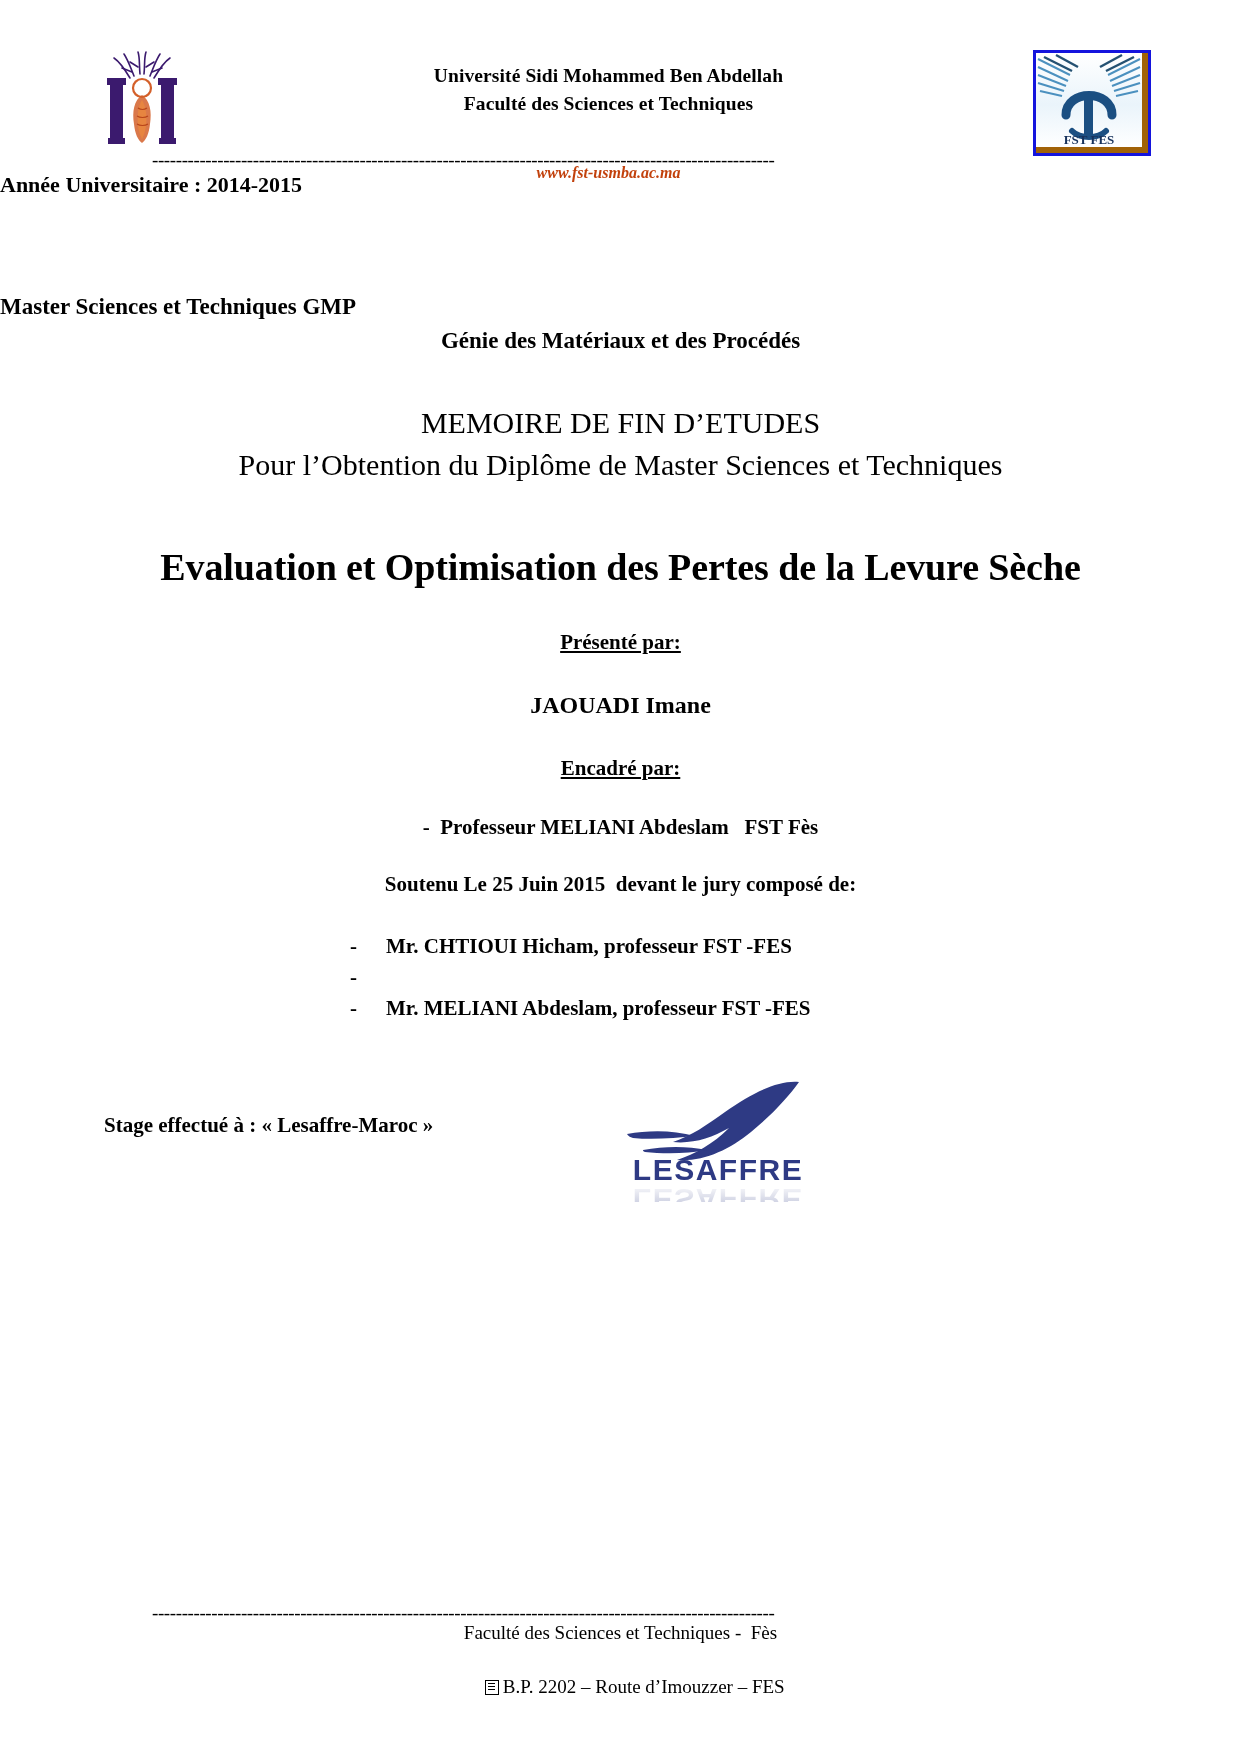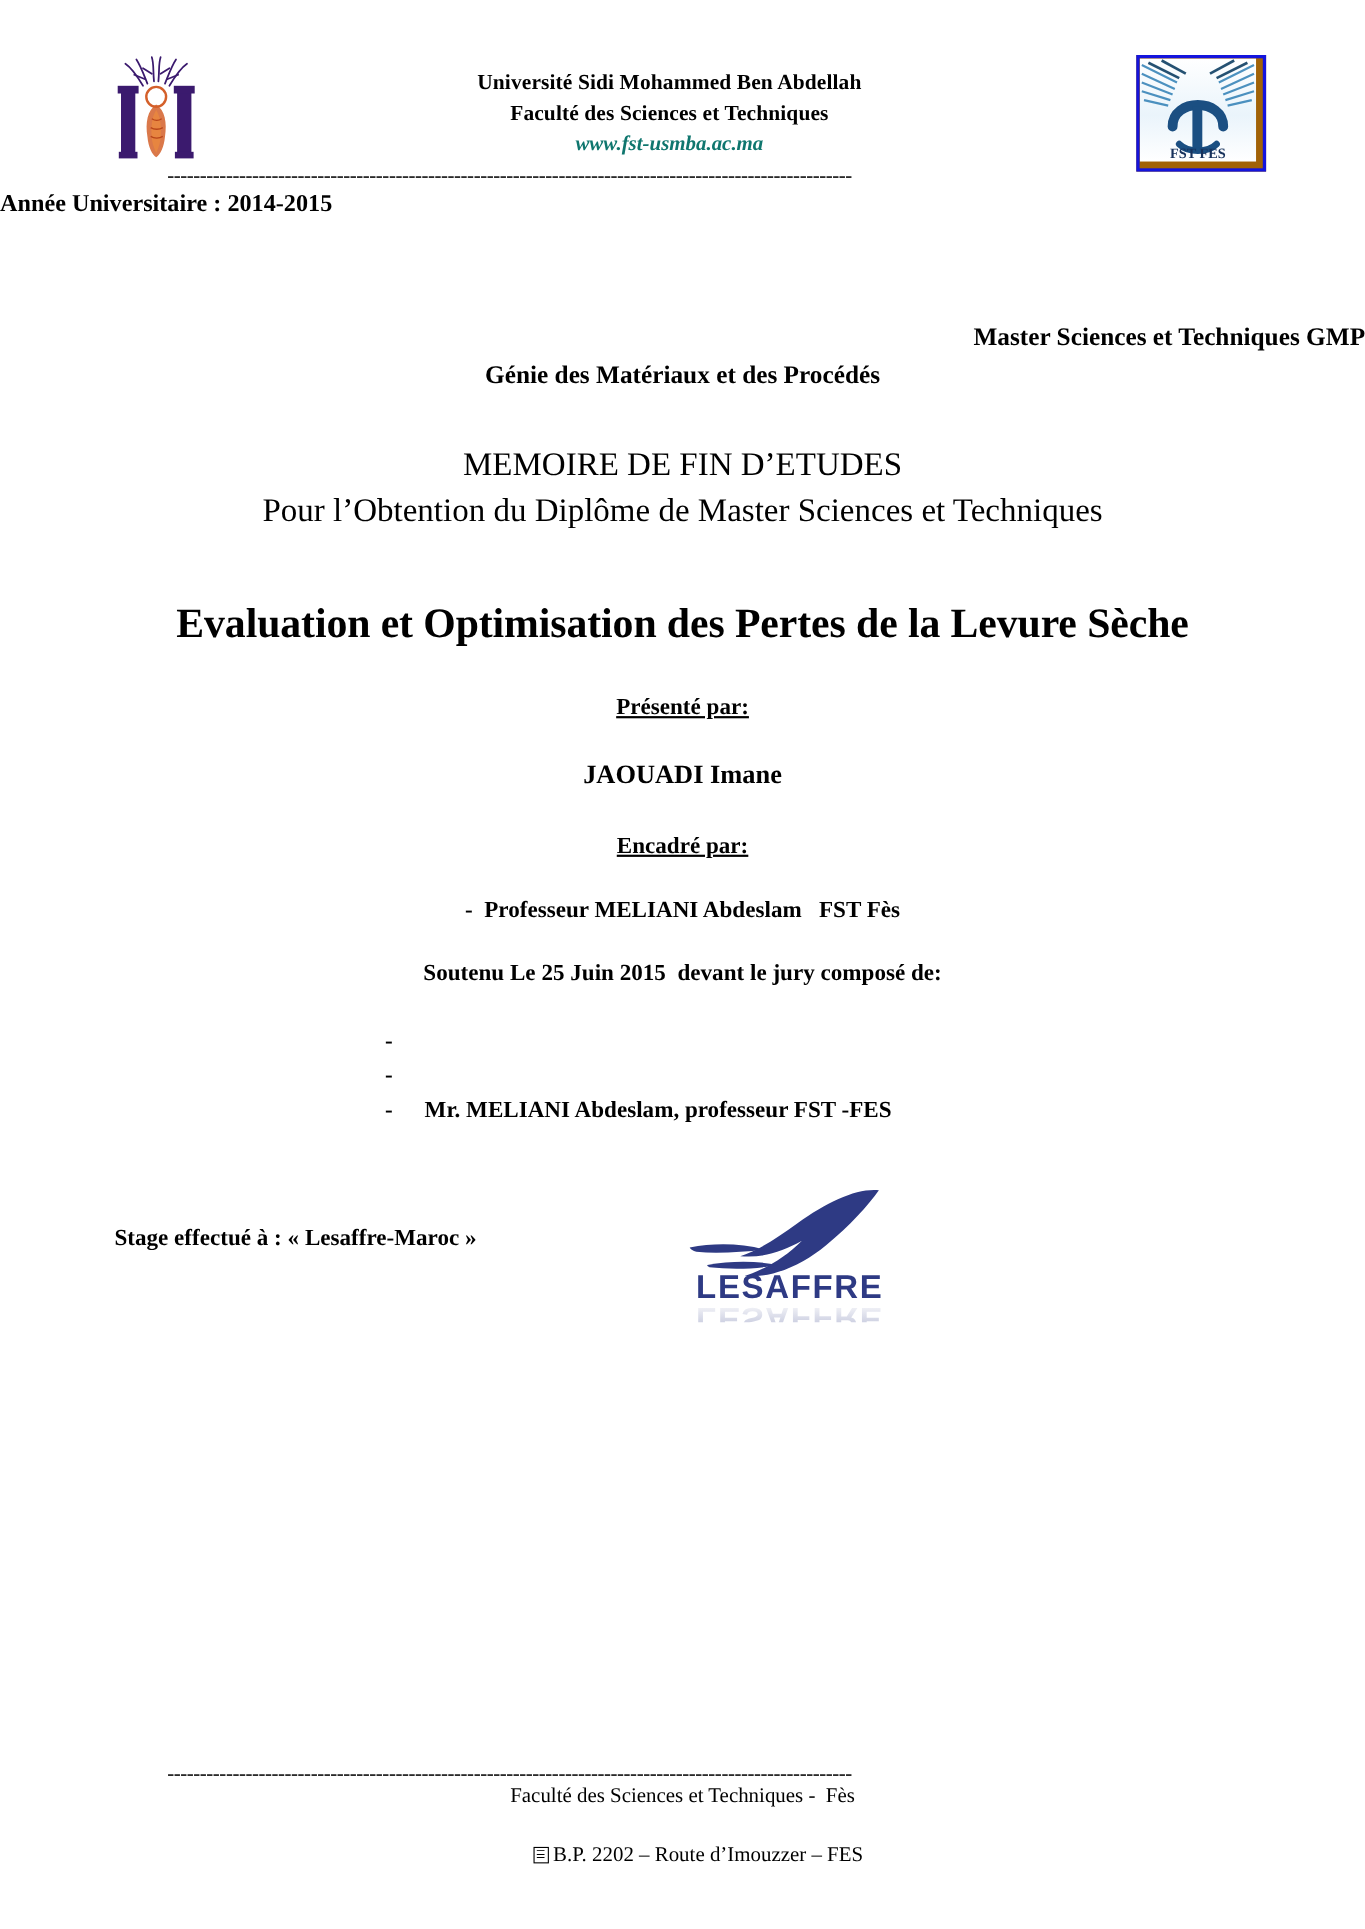--- a/index.html
+++ b/index.html
@@ -46,25 +46,26 @@
     text-align: center;
     padding-top: 14px;
   }
   .univ-line {
     font-size: 19.5px;
     font-weight: bold;
     line-height: 1.42;
     letter-spacing: 0.1px;
   }
   .univ-url {
-    font-size: 19px;
+    font-size: 16px;
     font-weight: bold;
     font-style: italic;
-    color: #0f766e;
+    color: #c2410c;
     line-height: 1.5;
+    margin-top: 44px;
   }
   .logo-right {
     width: 112px;
     height: 100px;
     flex: 0 0 112px;
     border: 3px solid #1414dd;
     background: #a16207;
     position: relative;
     overflow: hidden;
     margin-top: 2px;
@@ -99,21 +100,21 @@
     right: 88px;
     font-size: 22px;
     font-weight: bold;
   }
 
   
   .master-line {
     position: absolute;
     top: 294px;
     left: 0; right: 0;
-    text-align: right;
+    text-align: left;
     font-size: 23px;
     font-weight: bold;
   }
   .filiere-line {
     position: absolute;
     top: 328px;
     left: 0; right: 0;
     text-align: center;
     font-size: 23px;
     font-weight: bold;
@@ -365,20 +366,21 @@
 
   <div class="encadre-label">
     <span>Encadré par:</span>
   </div>
   <div class="supervisor-line">-  Professeur MELIANI Abdeslam   FST Fès</div>
   <div class="soutenu-line">Soutenu Le 25 Juin 2015  devant le jury composé de:</div>
 
   <div class="jury-list">
     <div class="jury-item">
       <span class="jury-dash">-</span>
+      <span>Mr. CHTIOUI Hicham, professeur FST -FES</span>
     </div>
     <div class="jury-item">
       <span class="jury-dash">-</span>
     </div>
     <div class="jury-item">
       <span class="jury-dash">-</span>
       <span>Mr. MELIANI Abdeslam, professeur FST -FES</span>
     </div>
   </div>
 

